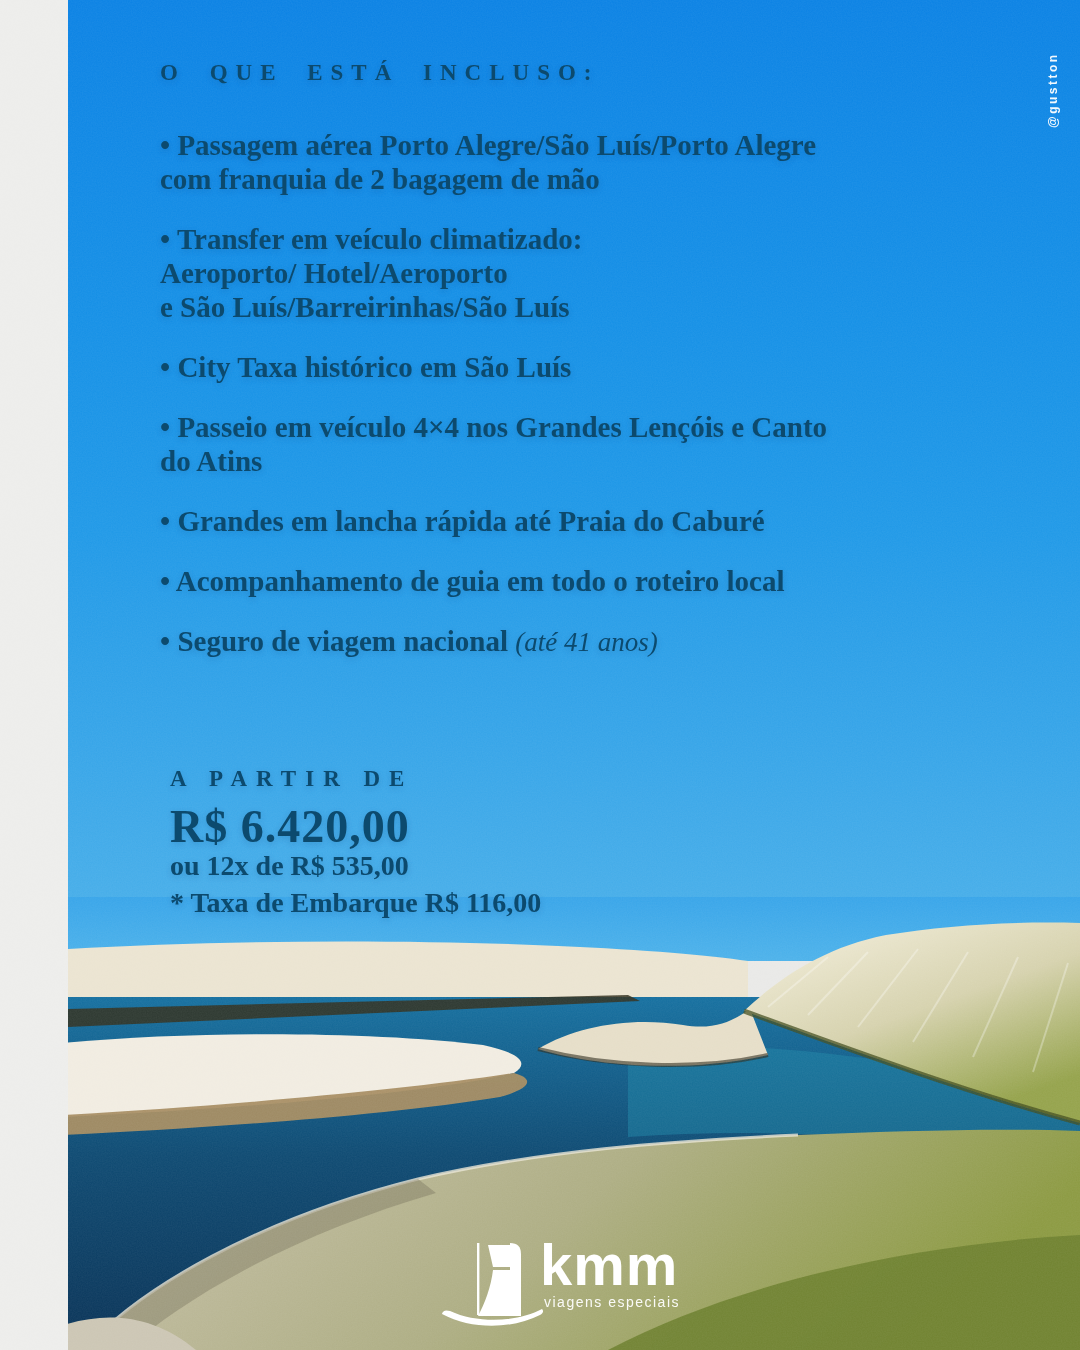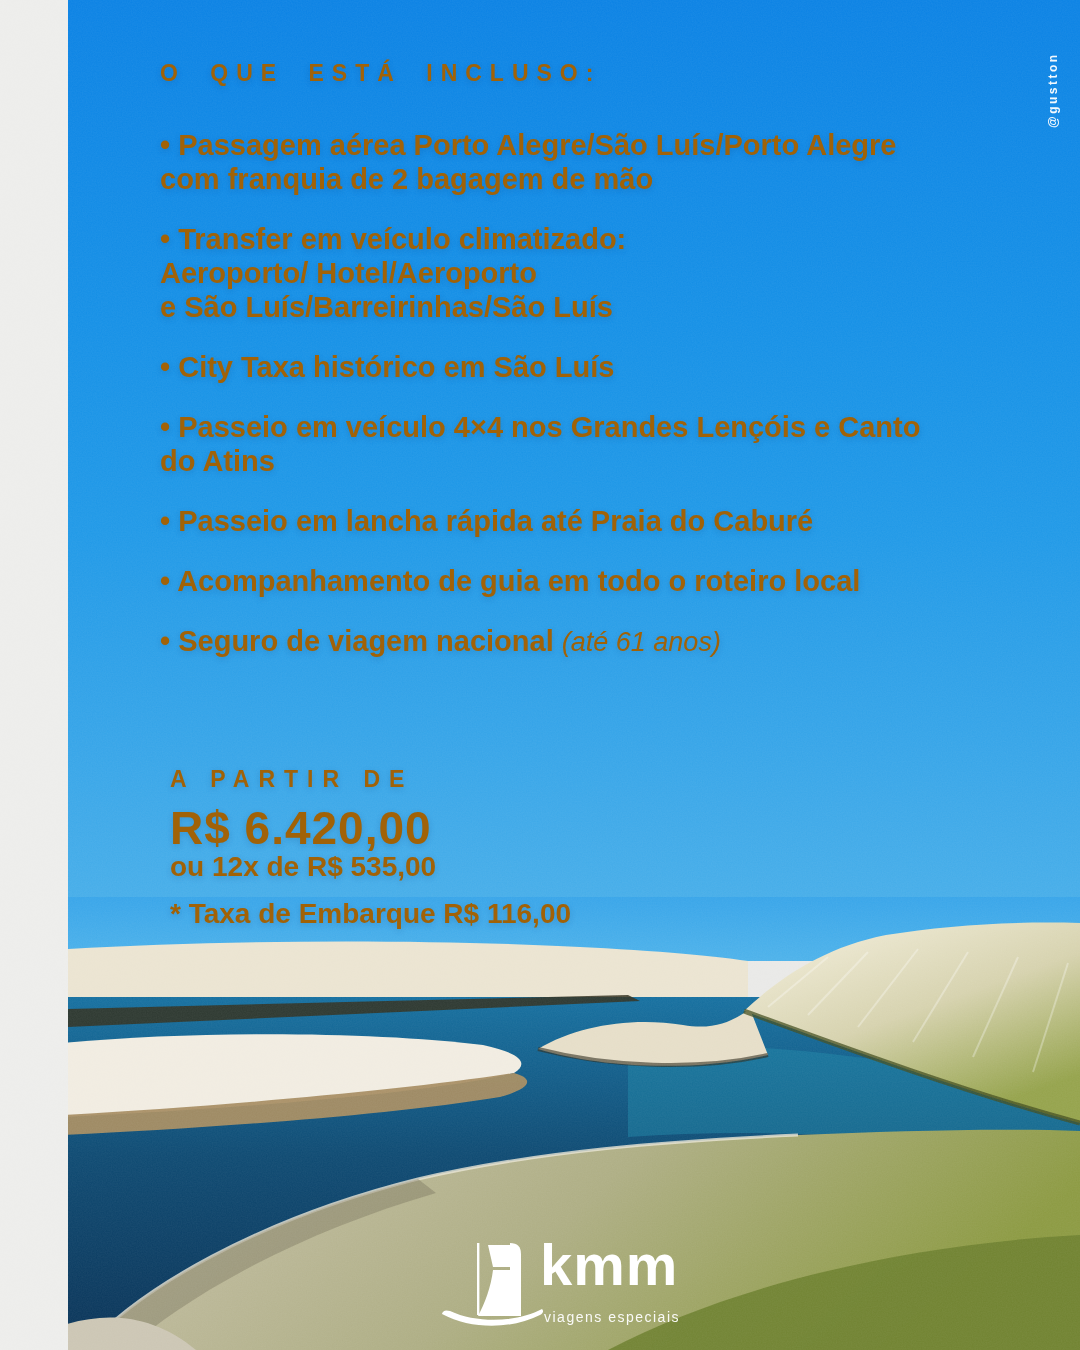--- a/index.html
+++ b/index.html
@@ -8,46 +8,46 @@
     font-family:"Liberation Sans","DejaVu Sans",sans-serif;
     -webkit-font-smoothing:antialiased;
   }
   .sky{
     position:absolute;left:0;top:0;width:1080px;height:920px;z-index:1;
     background:linear-gradient(180deg,#0b82e4 0%,#1590e6 35%,#2099e7 58%,#35a4e8 80%,#49afe9 100%);
   }
   .photo{position:absolute;left:68px;top:897px;width:1012px;height:453px;z-index:2;display:block;}
   .side-strip{position:absolute;left:0;top:0;width:68px;height:1350px;background:#ededeb;z-index:6;}
   .grain{position:absolute;left:0;top:0;width:1080px;height:1350px;z-index:7;pointer-events:none;opacity:.10;}
-  .txt{color:#a16207;text-shadow:0 2px 6px rgba(0,50,110,.18);}
+  .txt{color:#0c4a6e;text-shadow:0 2px 6px rgba(0,50,110,.18);font-family:Liberation Serif, serif;}
   .title{
     position:absolute;left:160px;top:60px;z-index:8;margin:0;
     font-size:23px;font-weight:bold;letter-spacing:8px;word-spacing:10px;
   }
   .bullets{position:absolute;left:160px;top:128px;width:850px;z-index:8;}
   .bullet{
     margin:0 0 26px 0;font-size:29px;font-weight:bold;line-height:34px;
     white-space:pre-line;
   }
   .bullet .note{font-weight:normal;font-style:italic;font-size:27px;}
   .pricing{position:absolute;left:170px;top:766px;z-index:8;}
   .from-label{font-size:23px;font-weight:bold;letter-spacing:9px;}
   .price-value{font-size:46px;font-weight:bold;letter-spacing:1px;margin-top:12px;line-height:1;}
   .installments{font-size:28px;font-weight:bold;margin-top:0;}
-  .fee{font-size:28px;font-weight:bold;margin-top:15px;}
+  .fee{font-size:28px;font-weight:bold;margin-top:5px;}
   .watermark{
     position:absolute;left:1046px;top:128px;z-index:8;
     transform:rotate(-90deg);transform-origin:0 0;
     font-size:12px;font-weight:bold;letter-spacing:2.5px;color:#ffffff;opacity:.95;
     white-space:nowrap;
   }
   .logo{position:absolute;left:440px;top:1237px;width:290px;height:100px;z-index:8;color:#fff;}
   .logo svg{position:absolute;left:0;top:0;}
   .brand{position:absolute;left:100px;top:-6px;font-size:58px;font-weight:bold;letter-spacing:1px;text-align:right;}
-  .tagline{position:absolute;left:104px;top:72px;font-size:14px;letter-spacing:1.5px;opacity:.95;}
+  .tagline{position:absolute;left:104px;top:57px;font-size:14px;letter-spacing:1.5px;opacity:.95;}
 </style>
 </head>
 <body>
 
 <div class="poster">
 
   <div class="sky"></div>
 
   <svg class="photo" viewBox="0 0 1012 453" preserveAspectRatio="none">
     <defs>
@@ -105,23 +105,23 @@
 
   <div class="bullets">
     <p class="bullet txt">• Passagem aérea Porto Alegre/São Luís/Porto Alegre
 com franquia de 2 bagagem de mão</p>
     <p class="bullet txt">• Transfer em veículo climatizado:
 Aeroporto/ Hotel/Aeroporto
 e São Luís/Barreirinhas/São Luís</p>
     <p class="bullet txt">• City Taxa histórico em São Luís</p>
     <p class="bullet txt">• Passeio em veículo 4×4 nos Grandes Lençóis e Canto
 do Atins</p>
-    <p class="bullet txt">• Passeio em lancha rápida até Praia do Caburé</p>
+    <p class="bullet txt">• Grandes em lancha rápida até Praia do Caburé</p>
     <p class="bullet txt">• Acompanhamento de guia em todo o roteiro local</p>
-    <p class="bullet txt"><span>• Seguro de viagem nacional </span><span class="note">(até 61 anos)</span></p>
+    <p class="bullet txt"><span>• Seguro de viagem nacional </span><span class="note">(até 41 anos)</span></p>
   </div>
 
   <div class="pricing">
     <div class="from-label txt">A PARTIR DE</div>
     <div class="price-value txt">R$ 6.420,00</div>
     <div class="installments txt">ou 12x de R$ 535,00</div>
     <div class="fee txt">* Taxa de Embarque R$ 116,00</div>
   </div>
 
   <div class="logo">

